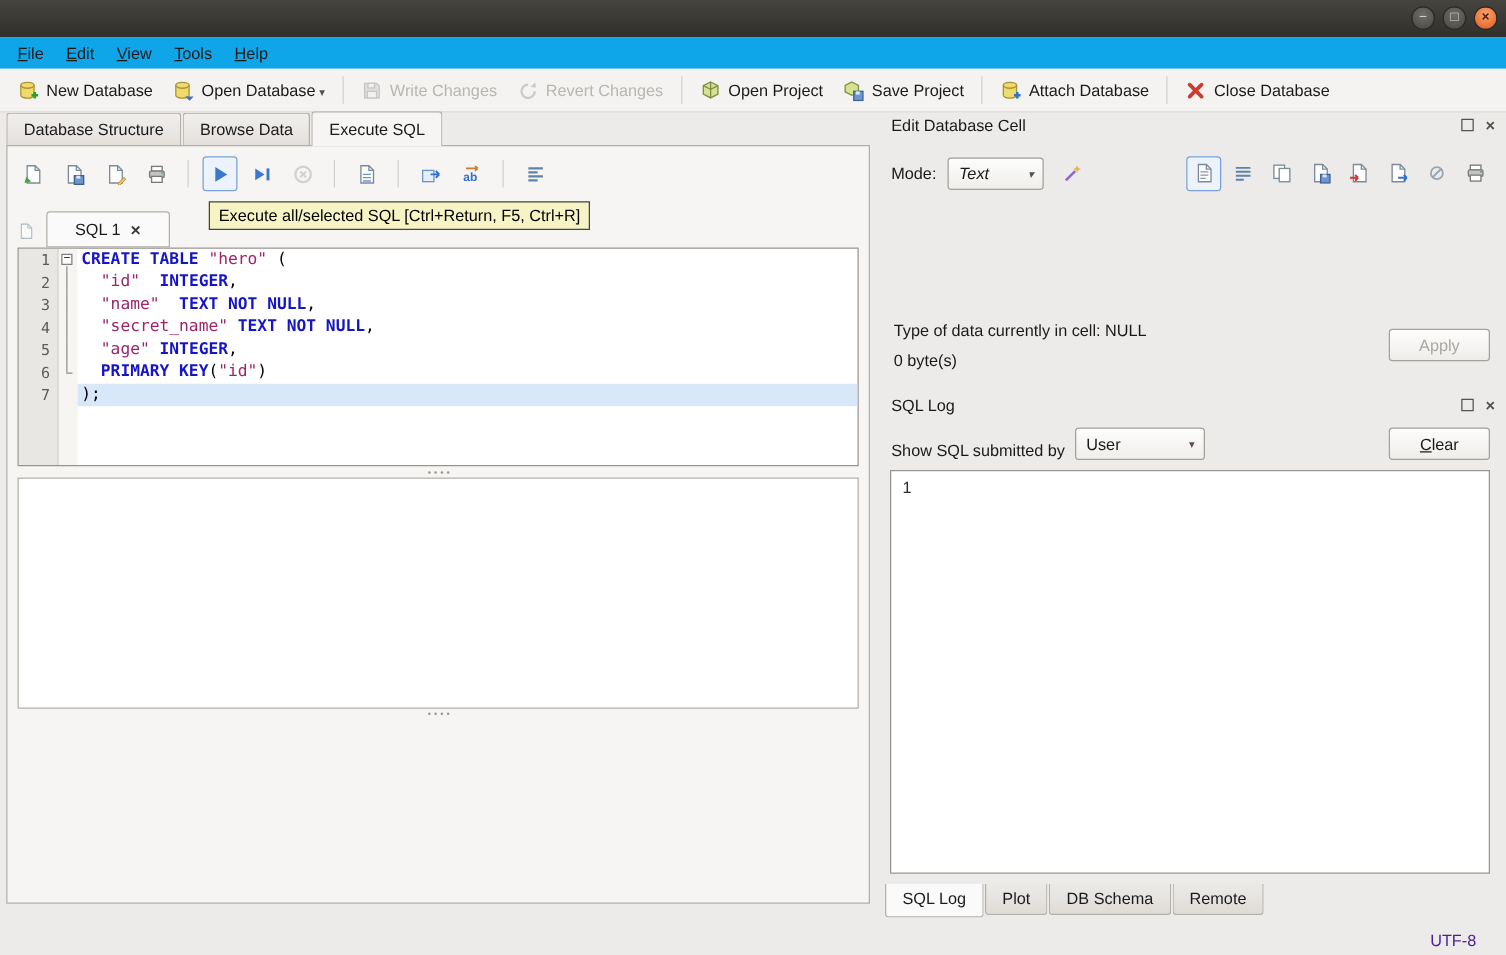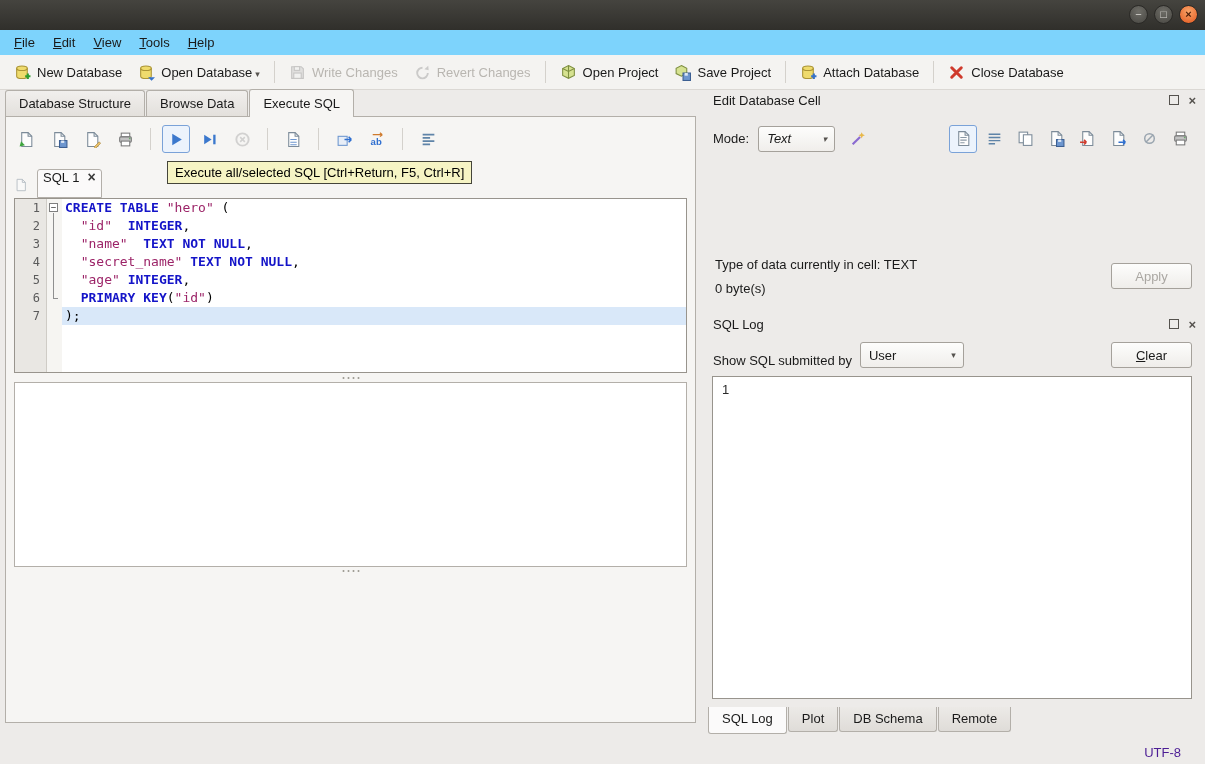--- a/index.html
+++ b/index.html
@@ -14,21 +14,21 @@
     background:linear-gradient(var(--titlebar-bg,#45443f),#302f2b);
     display:flex;align-items:center;justify-content:center;}
   .title-text{color:#e3e1de;font-weight:bold;font-size:13px;}
   .winbtns{position:absolute;right:7px;top:5px;display:flex;gap:6px;}
   .winbtn{width:19px;height:19px;border-radius:50%;
     background:radial-gradient(circle at 50% 32%,#6e6d67,#484742);
     border:1px solid #2a2926;box-sizing:border-box;
     color:#d9d7d3;font-size:11px;line-height:17px;text-align:center;cursor:default;}
   .winbtn.close{background:radial-gradient(circle at 50% 32%,#f9a468,#e2581f);color:#4a1d08;font-weight:bold;}
   
-  .menubar{position:absolute;left:0;top:30px;right:0;height:25px;background:#7dd3fc;
+  .menubar{position:absolute;left:0;top:30px;right:0;height:25px;background:#0ea5e9;
     display:flex;align-items:center;padding-left:5px;}
   .menu-item{padding:3px 9px;}
   .toolbar{position:absolute;left:0;top:55px;right:0;height:34px;background:#f4f3f1;
     border-bottom:1px solid #dbd8d4;display:flex;align-items:center;padding-left:6px;}
   .tb-btn{display:flex;align-items:center;gap:6px;padding:5px 8px;border-radius:3px;white-space:nowrap;justify-content:flex-end;}
   .tb-btn.disabled{color:#b9b6b1;}
   .tb-btn.disabled .icon{opacity:.45;filter:grayscale(1);}
   .tb-sep{width:1px;height:22px;background:#d4d1cc;margin:0 6px;flex:none;}
   .dd-arrow{font-size:9px;color:#55524e;margin-left:-3px;align-self:flex-end;padding-bottom:2px;}
   
@@ -41,21 +41,21 @@
   .left-frame{position:absolute;left:5px;top:116px;width:691px;height:607px;box-sizing:border-box;
     border:1px solid #b3afa9;background:#f6f5f3;z-index:1;}
   .sql-toolbar{position:absolute;left:6px;top:6px;height:32px;display:flex;align-items:center;gap:5px;}
   .icon-btn{width:28px;height:28px;display:flex;align-items:center;justify-content:center;
     border:1px solid transparent;border-radius:3px;box-sizing:border-box;}
   .icon-btn.focused{border:1px solid var(--focus-border,#7aa2d8);background:#ecf3fc;}
   .icon-btn.disabled{opacity:.55;}
   .sql-tabbar{position:absolute;left:8px;top:53px;right:8px;height:28px;display:flex;align-items:flex-end;gap:9px;}
   .sql-pre{margin-bottom:6px;opacity:.55;}
   .sql-pre svg{width:14px;height:14px;}
-  .sql-tab{height:27px;display:flex;gap:8px;padding:0 5px;
+  .sql-tab{height:27px;display:flex;align-items:center;gap:8px;padding:0 22px;
     background:#fbfafa;border:1px solid #b3afa9;border-radius:3px 3px 0 0;}
   .tab-close{font-weight:bold;font-size:14px;color:#3a3a3a;line-height:1;}
   
   .editor{position:absolute;left:8px;top:81px;right:8px;height:173px;border:1px solid #98948d;
     background:#fff;overflow:hidden;font-family:"DejaVu Sans Mono",monospace;font-size:13px;}
   .editor::before{content:"";position:absolute;left:0;top:0;bottom:0;width:31px;background:#e9e7e3;border-right:1px solid #cfccc6;}
   .editor::after{content:"";position:absolute;left:32px;top:0;bottom:0;width:15px;background:#f6f5f2;}
   .ed-lines{position:relative;z-index:1;}
   .ed-line{display:flex;height:18px;line-height:18px;}
   .ln{width:31px;flex:none;text-align:right;padding-right:6px;box-sizing:border-box;color:#5b5b5b;font-size:12px;}
@@ -498,21 +498,21 @@
                 <rect x="2.5" y="5.5" width="11" height="5" rx="1" fill="#c3c3c3" stroke="#7a7a7a"></rect>
                 <rect x="4" y="9.5" width="8" height="4.5" fill="#fff" stroke="#7a7a7a"></rect>
                 <circle cx="12" cy="7" r=".8" fill="#6da56d"></circle>
               </svg>
             </span>
           </div>
         </span>
     </div>
 
 
-    <div class="type-text">Type of data currently in cell: TEXT</div>
+    <div class="type-text">Type of data currently in cell: NULL</div>
     <div class="size-text">0 byte(s)</div>
     <div class="btn apply-btn disabled">Apply</div>
 
     <div class="dock-title dt2">
       <span>SQL Log</span>
       <span class="dock-btns">
         <span class="float-btn"></span>
         <span class="dock-close">×</span>
       </span>
     </div>

